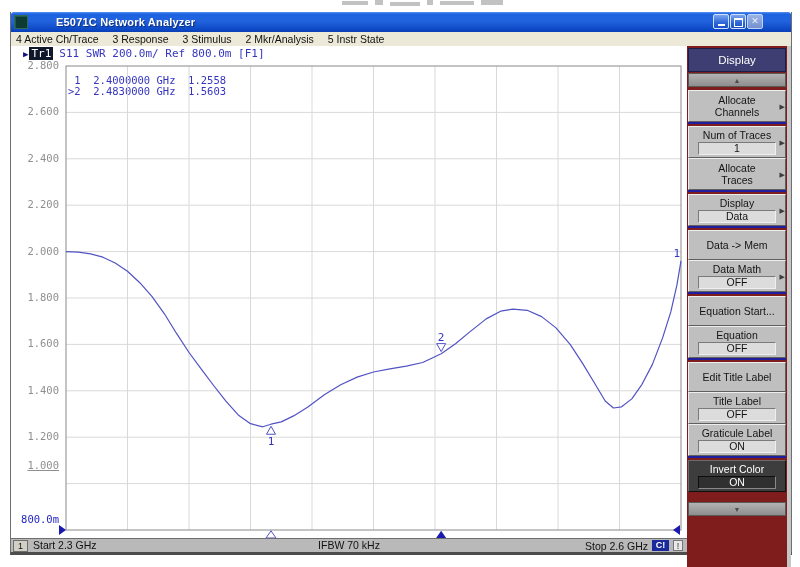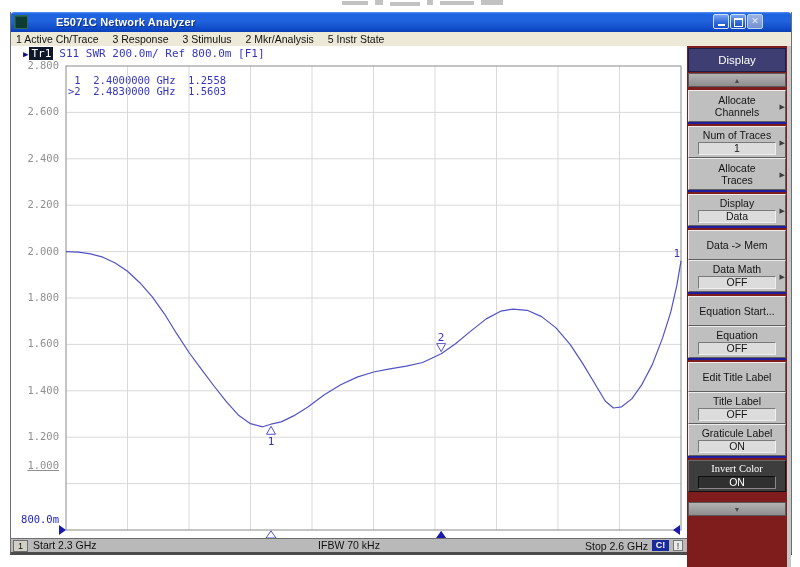--- a/index.html
+++ b/index.html
@@ -74,21 +74,21 @@
         margin-bottom:0;display:flex;flex-direction:column;align-items:center;
         justify-content:center;}
   .skey.h32{height:32px;} .skey.h30{height:30px;}
   .skey-label{font-size:10.5px;color:#141414;line-height:12px;white-space:nowrap;}
   .skey-value{width:78px;height:13px;margin-top:1px;background:#dcdcdc;
               border:1px solid;border-color:#7a7a7a #efefef #efefef #7a7a7a;box-sizing:border-box;
               font-size:10.5px;line-height:11px;text-align:center;color:#141414;}
   .skey-arrow{position:absolute;right:0px;top:50%;transform:translateY(-50%);
               color:#3c3c3c;font-size:7px;line-height:7px;}
   .skey.dark{background:#3d3d3d;border-color:#6a6a6a #101010 #101010 #6a6a6a;}
-  .skey.dark .skey-label{color:#fff;font-family:Liberation Serif, serif;}
+  .skey.dark .skey-label{color:#fff;}
   .skey.dark .skey-value{background:#303030;color:#fff;border-color:#0e0e0e #8a8a8a #8a8a8a #0e0e0e;}
   .skey-sep{height:2px;background:#1e1e9e;margin:0 0 2px 0;}
 </style>
 </head>
 <body>
 
 <div class="canvas">
 
   <div class="top-artifact">
     <i style="width:26px;height:4px;margin-top:1px"></i><i style="width:8px;height:5px"></i><i style="width:30px;height:4px;margin-top:2px"></i><i style="width:6px;height:5px"></i><i style="width:34px;height:4px;margin-top:1px"></i><i style="width:22px;height:5px"></i>
@@ -106,21 +106,21 @@
         <span class="wbtn">
             <span class="glyph-restore"></span>
           </span>
         <span class="wbtn close">
             <span class="glyph-close">✕</span>
           </span>
       </span>
     </div>
 
     <div class="menubar" id="menubar">
-        <span class="menu-item">1 Active Ch/Trace</span>
+        <span class="menu-item">4 Active Ch/Trace</span>
         <span class="menu-item">3 Response</span>
         <span class="menu-item">3 Stimulus</span>
         <span class="menu-item">2 Mkr/Analysis</span>
         <span class="menu-item">5 Instr State</span>
       </div>
 
     <div class="display-area">
       <div class="trace-status">
         <span class="tr-arrow">▶</span>
         <span class="tr-id">Tr1</span>

